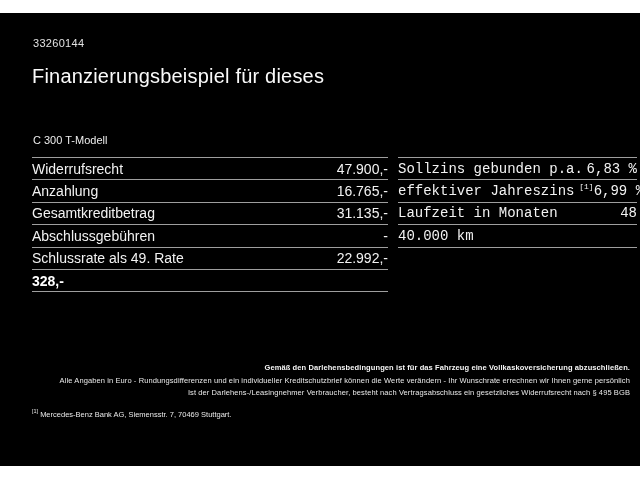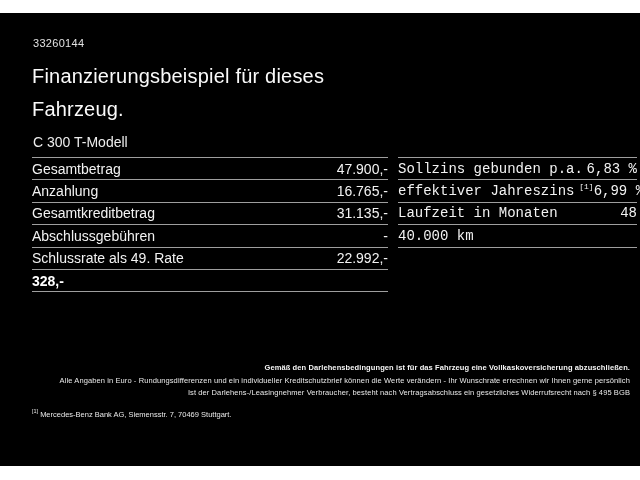--- a/index.html
+++ b/index.html
@@ -49,21 +49,21 @@
     font-size: 20px;
     line-height: 33px;
     font-weight: 400;
     color: #fafafa;
     letter-spacing: 0.2px;
   }
   .model {
     position: absolute;
     top: 121px;
     left: 33px;
-    font-size: 14px;
+    font-size: 11px;
     color: #ededed;
   }
   .ftable {
     position: absolute;
     top: 144px;
     border-bottom: 1px solid #9e9e9e;
   }
   .ftable.left  { left: 32px;  width: 356px; }
   .ftable.right { left: 398px; width: 239px; font-family: Liberation Mono, monospace; }
   .frow {
@@ -115,28 +115,27 @@
 <body>
 
 <div class="page">
   <div class="letterbox top"></div>
 
   <div class="slide">
     <div class="doc-number">33260144</div>
 
     <div class="title">
       <div>Finanzierungsbeispiel für dieses</div>
-      <div>Fahrzeug.</div>
     </div>
 
     <div class="model">C 300 T-Modell</div>
 
     <div class="ftable left" id="left-table">
         <div class="frow">
-          <span class="flabel">Gesamtbetrag</span>
+          <span class="flabel">Widerrufsrecht</span>
           <span class="fvalue">47.900,-</span>
         </div>
         <div class="frow">
           <span class="flabel">Anzahlung</span>
           <span class="fvalue">16.765,-</span>
         </div>
         <div class="frow">
           <span class="flabel">Gesamtkreditbetrag</span>
           <span class="fvalue">31.135,-</span>
         </div>

